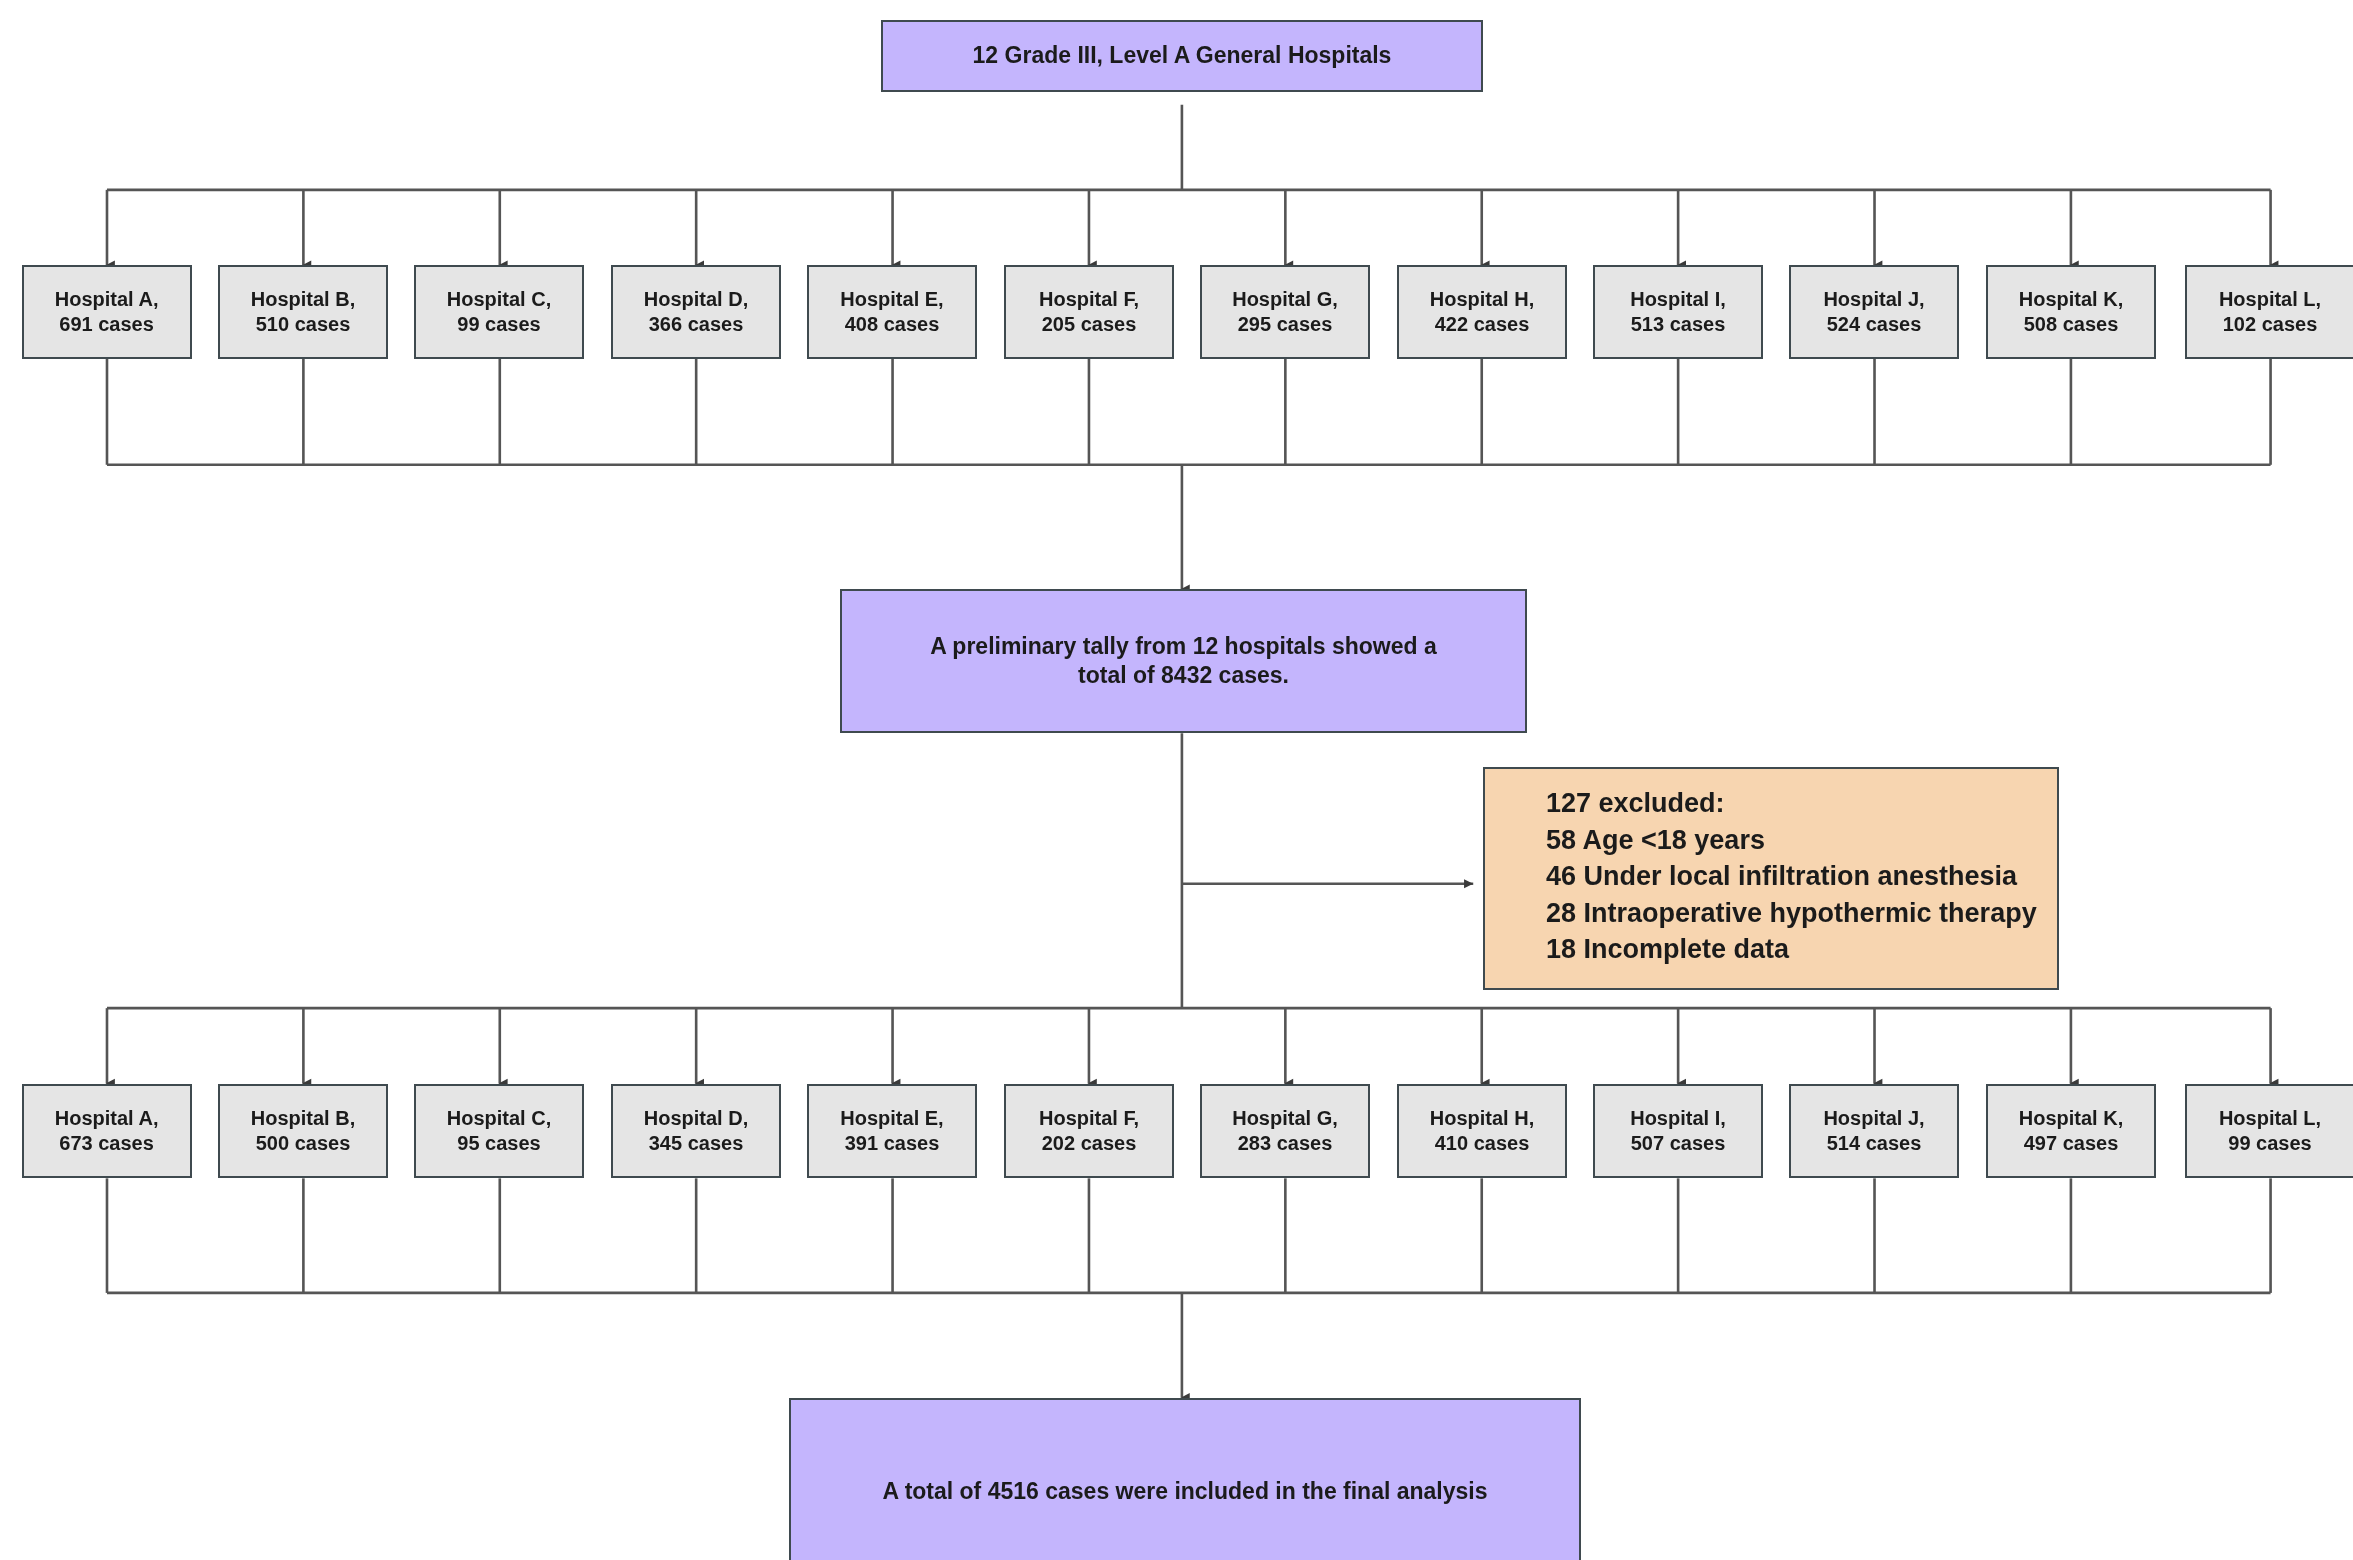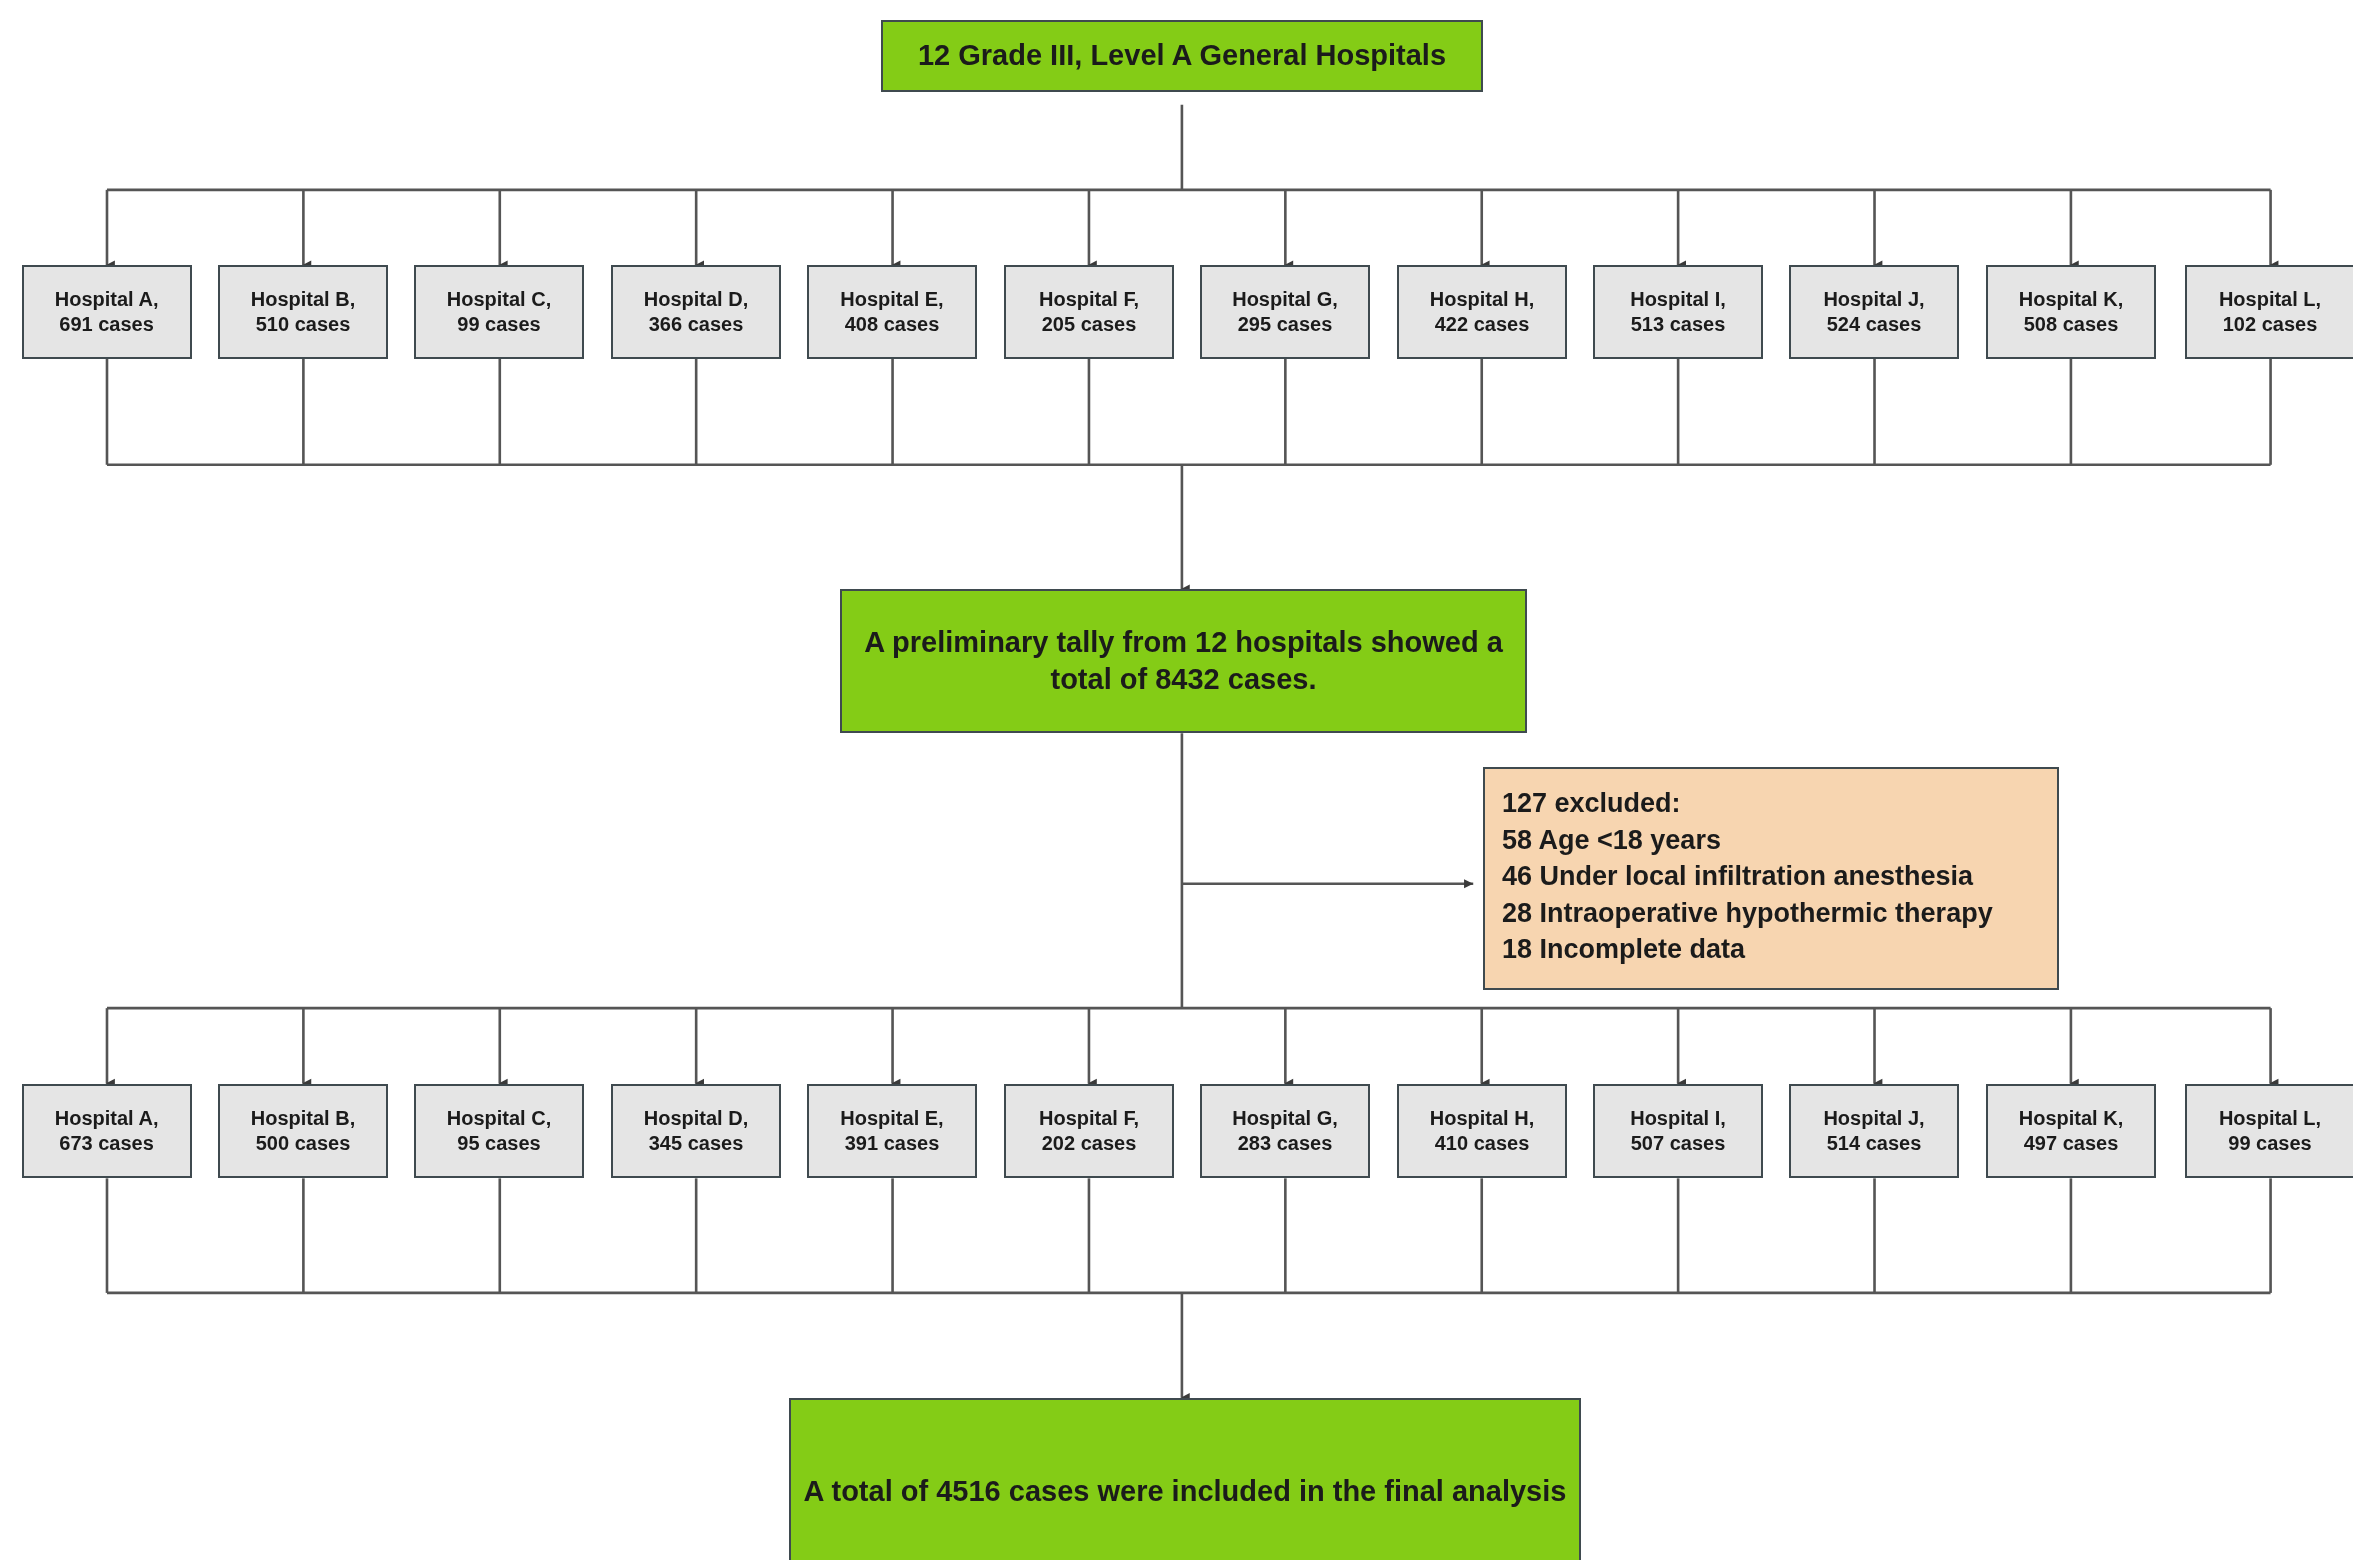--- a/index.html
+++ b/index.html
@@ -31,42 +31,43 @@
     display: flex;
     align-items: center;
     justify-content: center;
     text-align: center;
     color: #1b1b1b;
     font-weight: bold;
     line-height: 1.26;
     white-space: pre-line;
   }
   .node.green {
-    background: #84cc16;
+    background: #c4b5fd;
     border: 2px solid #3f4a4f;
-    font-size: 29px;
+    font-size: 23px;
   }
   .node.hosp {
     background: #e5e5e5;
     border: 2px solid #3f4a4f;
     font-size: 20px;
   }
   .node.excl {
     background: #f7d5b0;
     border: 2px solid #3f4a4f;
     font-size: 27px;
     align-items: flex-start;
     justify-content: flex-start;
     text-align: left;
     padding: 17px 0 0 17px;
   }
   .excl-lines {
     display: flex;
     flex-direction: column;
     gap: 2.6px;
+    margin-left: 44px;
   }
   .excl-line { white-space: nowrap; }
 </style>
 </head>
 <body>
 
 <div id="canvas">
 
   <svg id="wires" viewBox="0 0 3595 2383">
     <defs>

